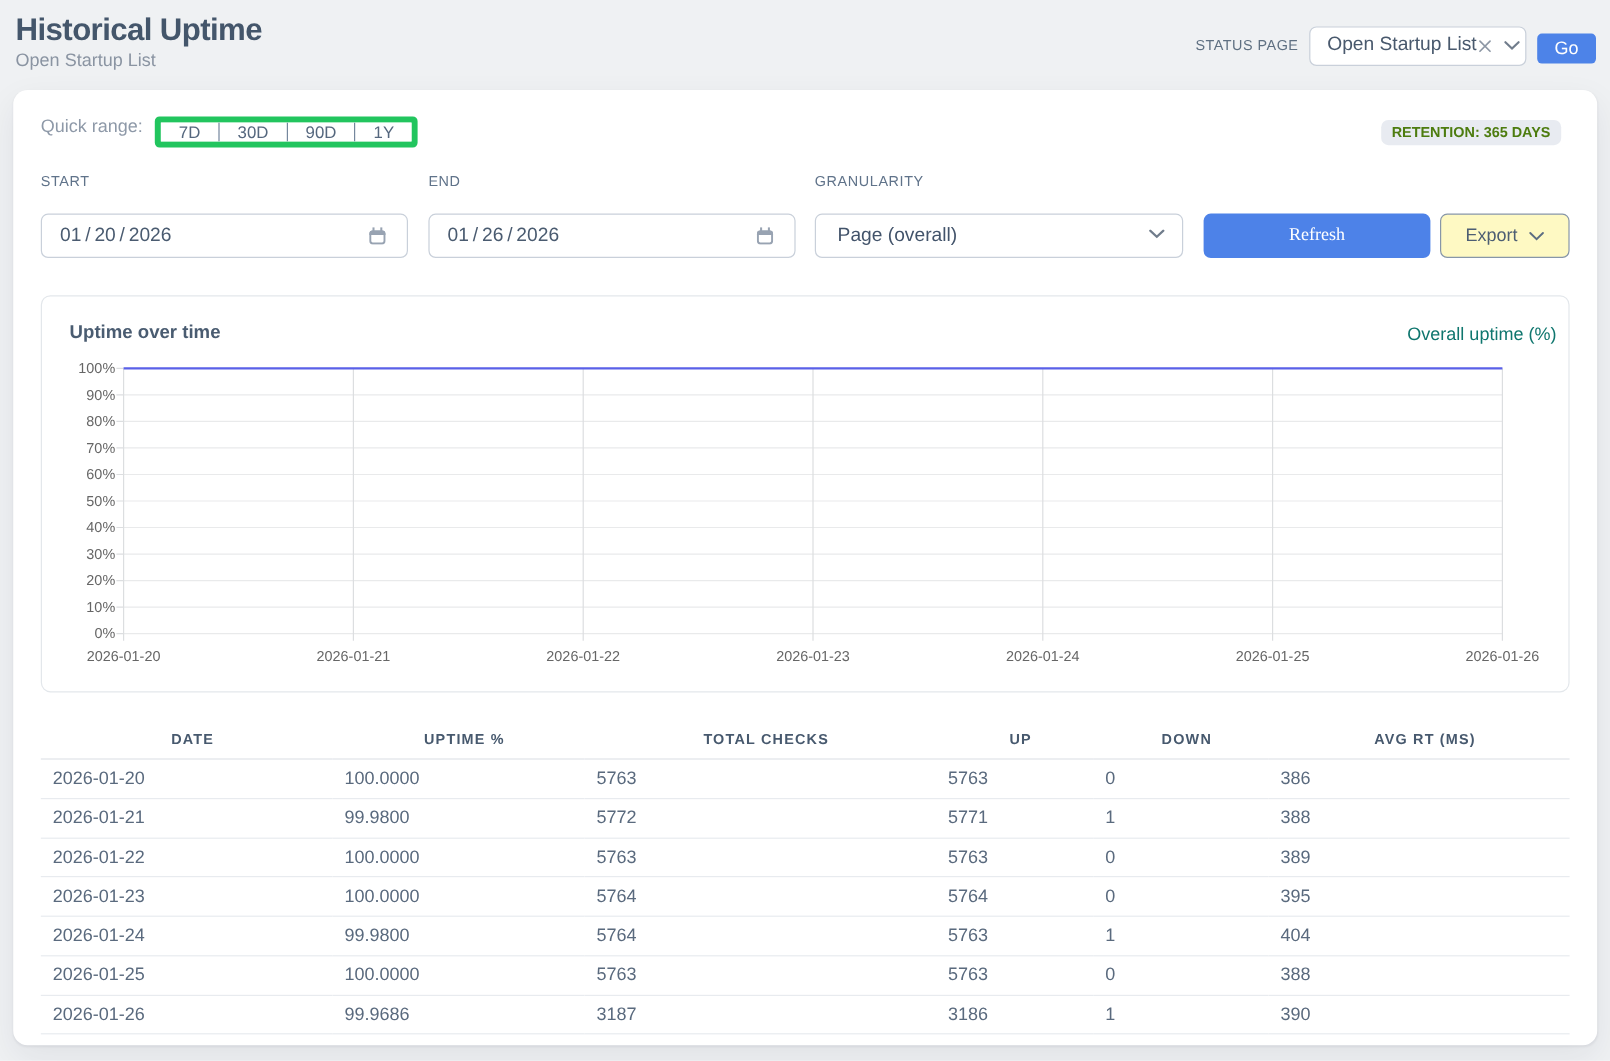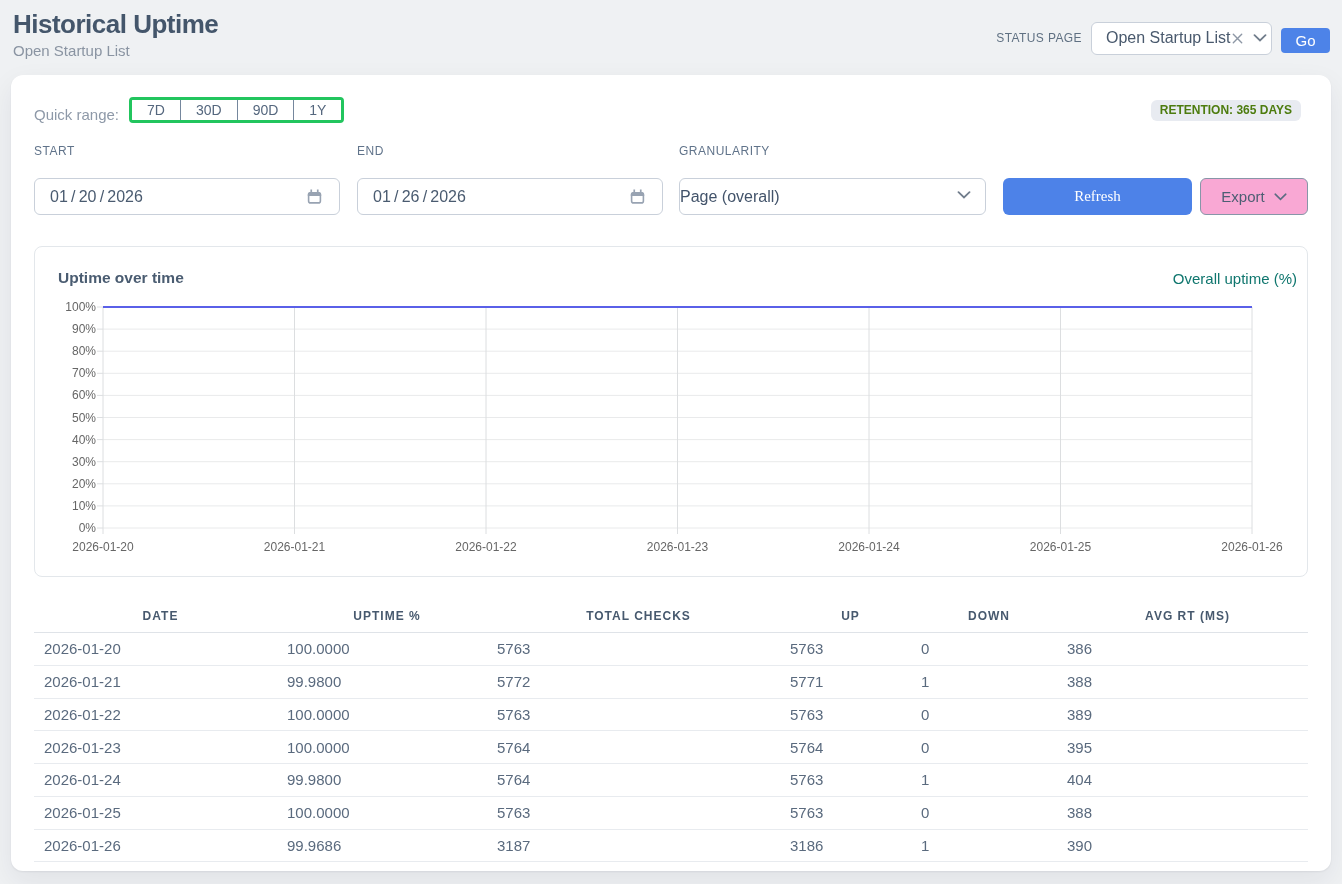--- a/index.html
+++ b/index.html
@@ -16,43 +16,43 @@
 .sp-select .val { font-size:16px; color:#49596d; }
 
 .sp-select .chev { margin-left:10px; }
 .go-btn { margin-left:9px; width:49px; height:25px; background:#4d83e8; color:#fff; font-size:15px; border:none; border-radius:4px; display:flex; align-items:center; justify-content:center; position:relative; top:2px; }
 
 
 .card { margin:0 11px; background:#fff; border-radius:12px; box-shadow:0 1px 2px rgba(23,35,56,.07), 0 10px 28px rgba(23,35,56,.07); padding:22px 23px 23px; height:796px; }
 
 
 .row1 { display:flex; justify-content:space-between; align-items:center; height:26px; }
-.qr { display:flex; align-items:flex-end; }
+.qr { display:flex; align-items:flex-start; }
 .qr-label { font-size:15px; color:#8e99a8; margin-right:10px; }
-.btn-group { display:flex; border:3px solid #22c55e; border-radius:4px; overflow:hidden; height:26px; }
+.btn-group { display:flex; border:5px solid #22c55e; border-radius:4px; overflow:hidden; height:26px; }
 .btn-group button { background:#fff; border:none; border-left:1px solid #75879d; color:#55677e; font-size:14px; font-family:inherit; padding:0 15px; height:100%; }
 .btn-group button:first-child { border-left:none; }
 .badge { background:#e8ebf1; color:#4d7c0f; font-size:12px; font-weight:700; letter-spacing:0px; border-radius:6px; height:21px; display:flex; align-items:center; padding:0 9px; margin-right:7px; }
 
 
 .row2 { display:flex; margin-top:21px; }
 .field { display:flex; flex-direction:column; }
 .f-start { width:306px; }
 .f-end { width:306px; margin-left:17px; }
 .f-gran { width:307px; margin-left:16px; }
 .field label { font-size:12px; color:#60738a; letter-spacing:0.5px; margin-bottom:20px; }
 .dateb { height:37px; border:1px solid #c9d0da; border-radius:6px; background:#fff; display:flex; align-items:center; padding:0 17px 0 15px; }
 .dateb .dtxt { font-size:16px; color:#4a5b70; flex:1; }
 .dateb svg { flex:0 0 auto; }
 .sel-wrap { position:relative; height:37px; }
-.sel-wrap select { appearance:none; -webkit-appearance:none; width:100%; height:37px; border:1px solid #c9d0da; border-radius:6px; font-family:inherit; font-size:16px; color:#42536a; padding:0 0; background:#fff; }
+.sel-wrap select { appearance:none; -webkit-appearance:none; width:100%; height:37px; border:1px solid #c9d0da; border-radius:6px; font-family:inherit; font-size:16px; color:#42536a; padding:0 18px; background:#fff; }
 .sel-wrap .chev { position:absolute; right:15px; top:13px; }
 .actions { display:flex; align-items:flex-end; margin-left:17px; }
 .refresh-btn { width:189px; height:37px; background:#4d82e8; color:#fff; border:none; border-radius:6px; font-size:15px; font-family:Liberation Serif, serif; }
-.export-btn { width:108px; height:37px; margin-left:8px; background:#f9a8d4; color:#4d5e73; border:1px solid #8796a8; border-radius:6px; font-size:15px; font-family:inherit; display:flex; align-items:center; justify-content:center; }
+.export-btn { width:108px; height:37px; margin-left:8px; background:#fef9c3; color:#4d5e73; border:1px solid #8796a8; border-radius:6px; font-size:15px; font-family:inherit; display:flex; align-items:center; justify-content:center; }
 .export-btn .chev { margin-left:9px; }
 
 
 .chart-card { position:relative; margin-top:31px; height:331px; border:1px solid #e3e7eb; border-radius:8px; }
 .cc-title { position:absolute; left:23px; top:22px; font-size:15.5px; font-weight:700; color:#4a5c71; }
 .cc-right { position:absolute; right:10px; top:23px; font-size:15px; color:#0f766e; }
 .chart-svg { position:absolute; left:0; top:0; }
 
 
 table { width:100%; border-collapse:collapse; margin-top:24px; }

